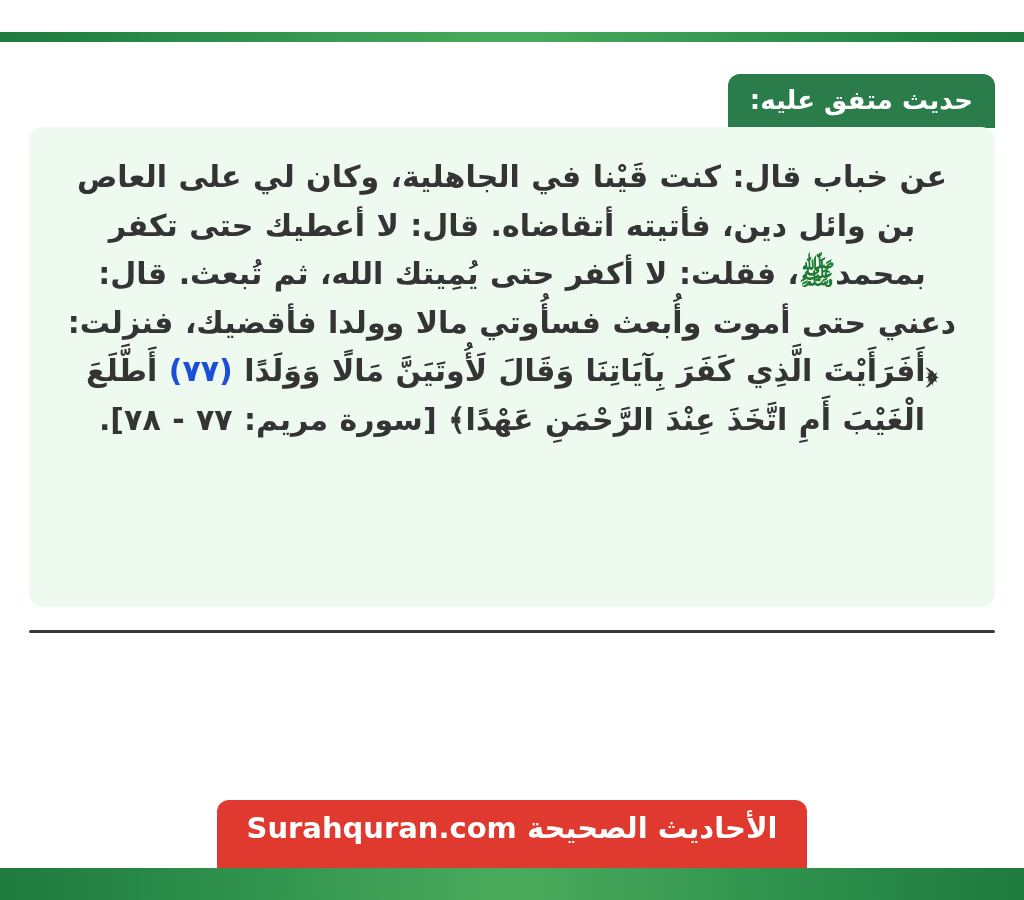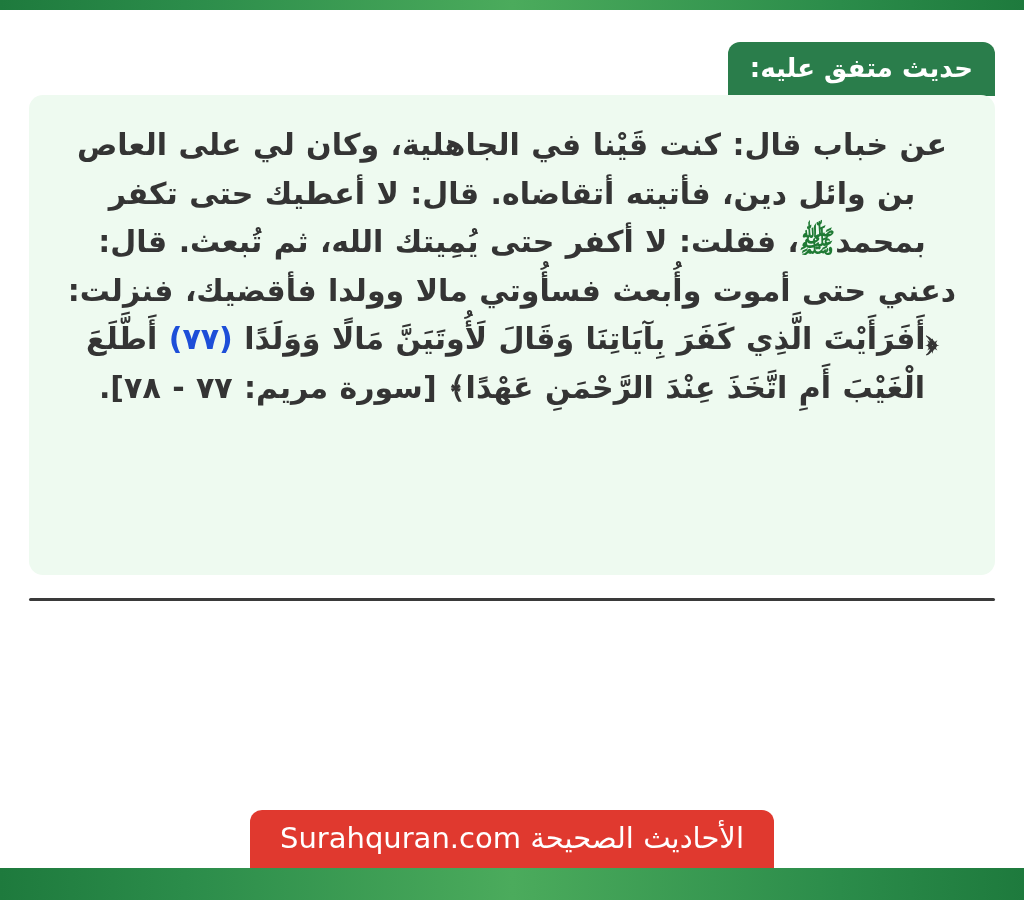--- a/index.html
+++ b/index.html
@@ -14,20 +14,21 @@
     font-family: "DejaVu Sans", "Liberation Sans", sans-serif;
     overflow: hidden;
     position: relative;
   }
 
   .card {
     position: absolute;
     inset: 0;
     display: flex;
     flex-direction: column;
+    margin-top: 32px;
   }
 
   
   .bar {
     width: 100%;
     flex: 0 0 auto;
     background: linear-gradient(90deg,
         #1e7a3d 0%,
         #2b8c4a 18%,
         #4bab5c 50%,
@@ -135,23 +136,23 @@
     bottom: 0;
     left: 0;
     right: 0;
     display: flex;
     justify-content: center;
   }
   .footer-banner {
     background: #e0392f;
     color: #ffffff;
     font-size: 29px;
-    font-weight: 400;
+    font-weight: 700;
     line-height: 1;
-    padding: 14px 30px 15px 30px;
+    padding: 14px 30px 25px 30px;
     border-radius: 12px 12px 0 0;
     white-space: nowrap;
   }
   .footer-banner .site {
     direction: ltr;
     unicode-bidi: embed;
   }
 </style>
 </head>
 <body>

